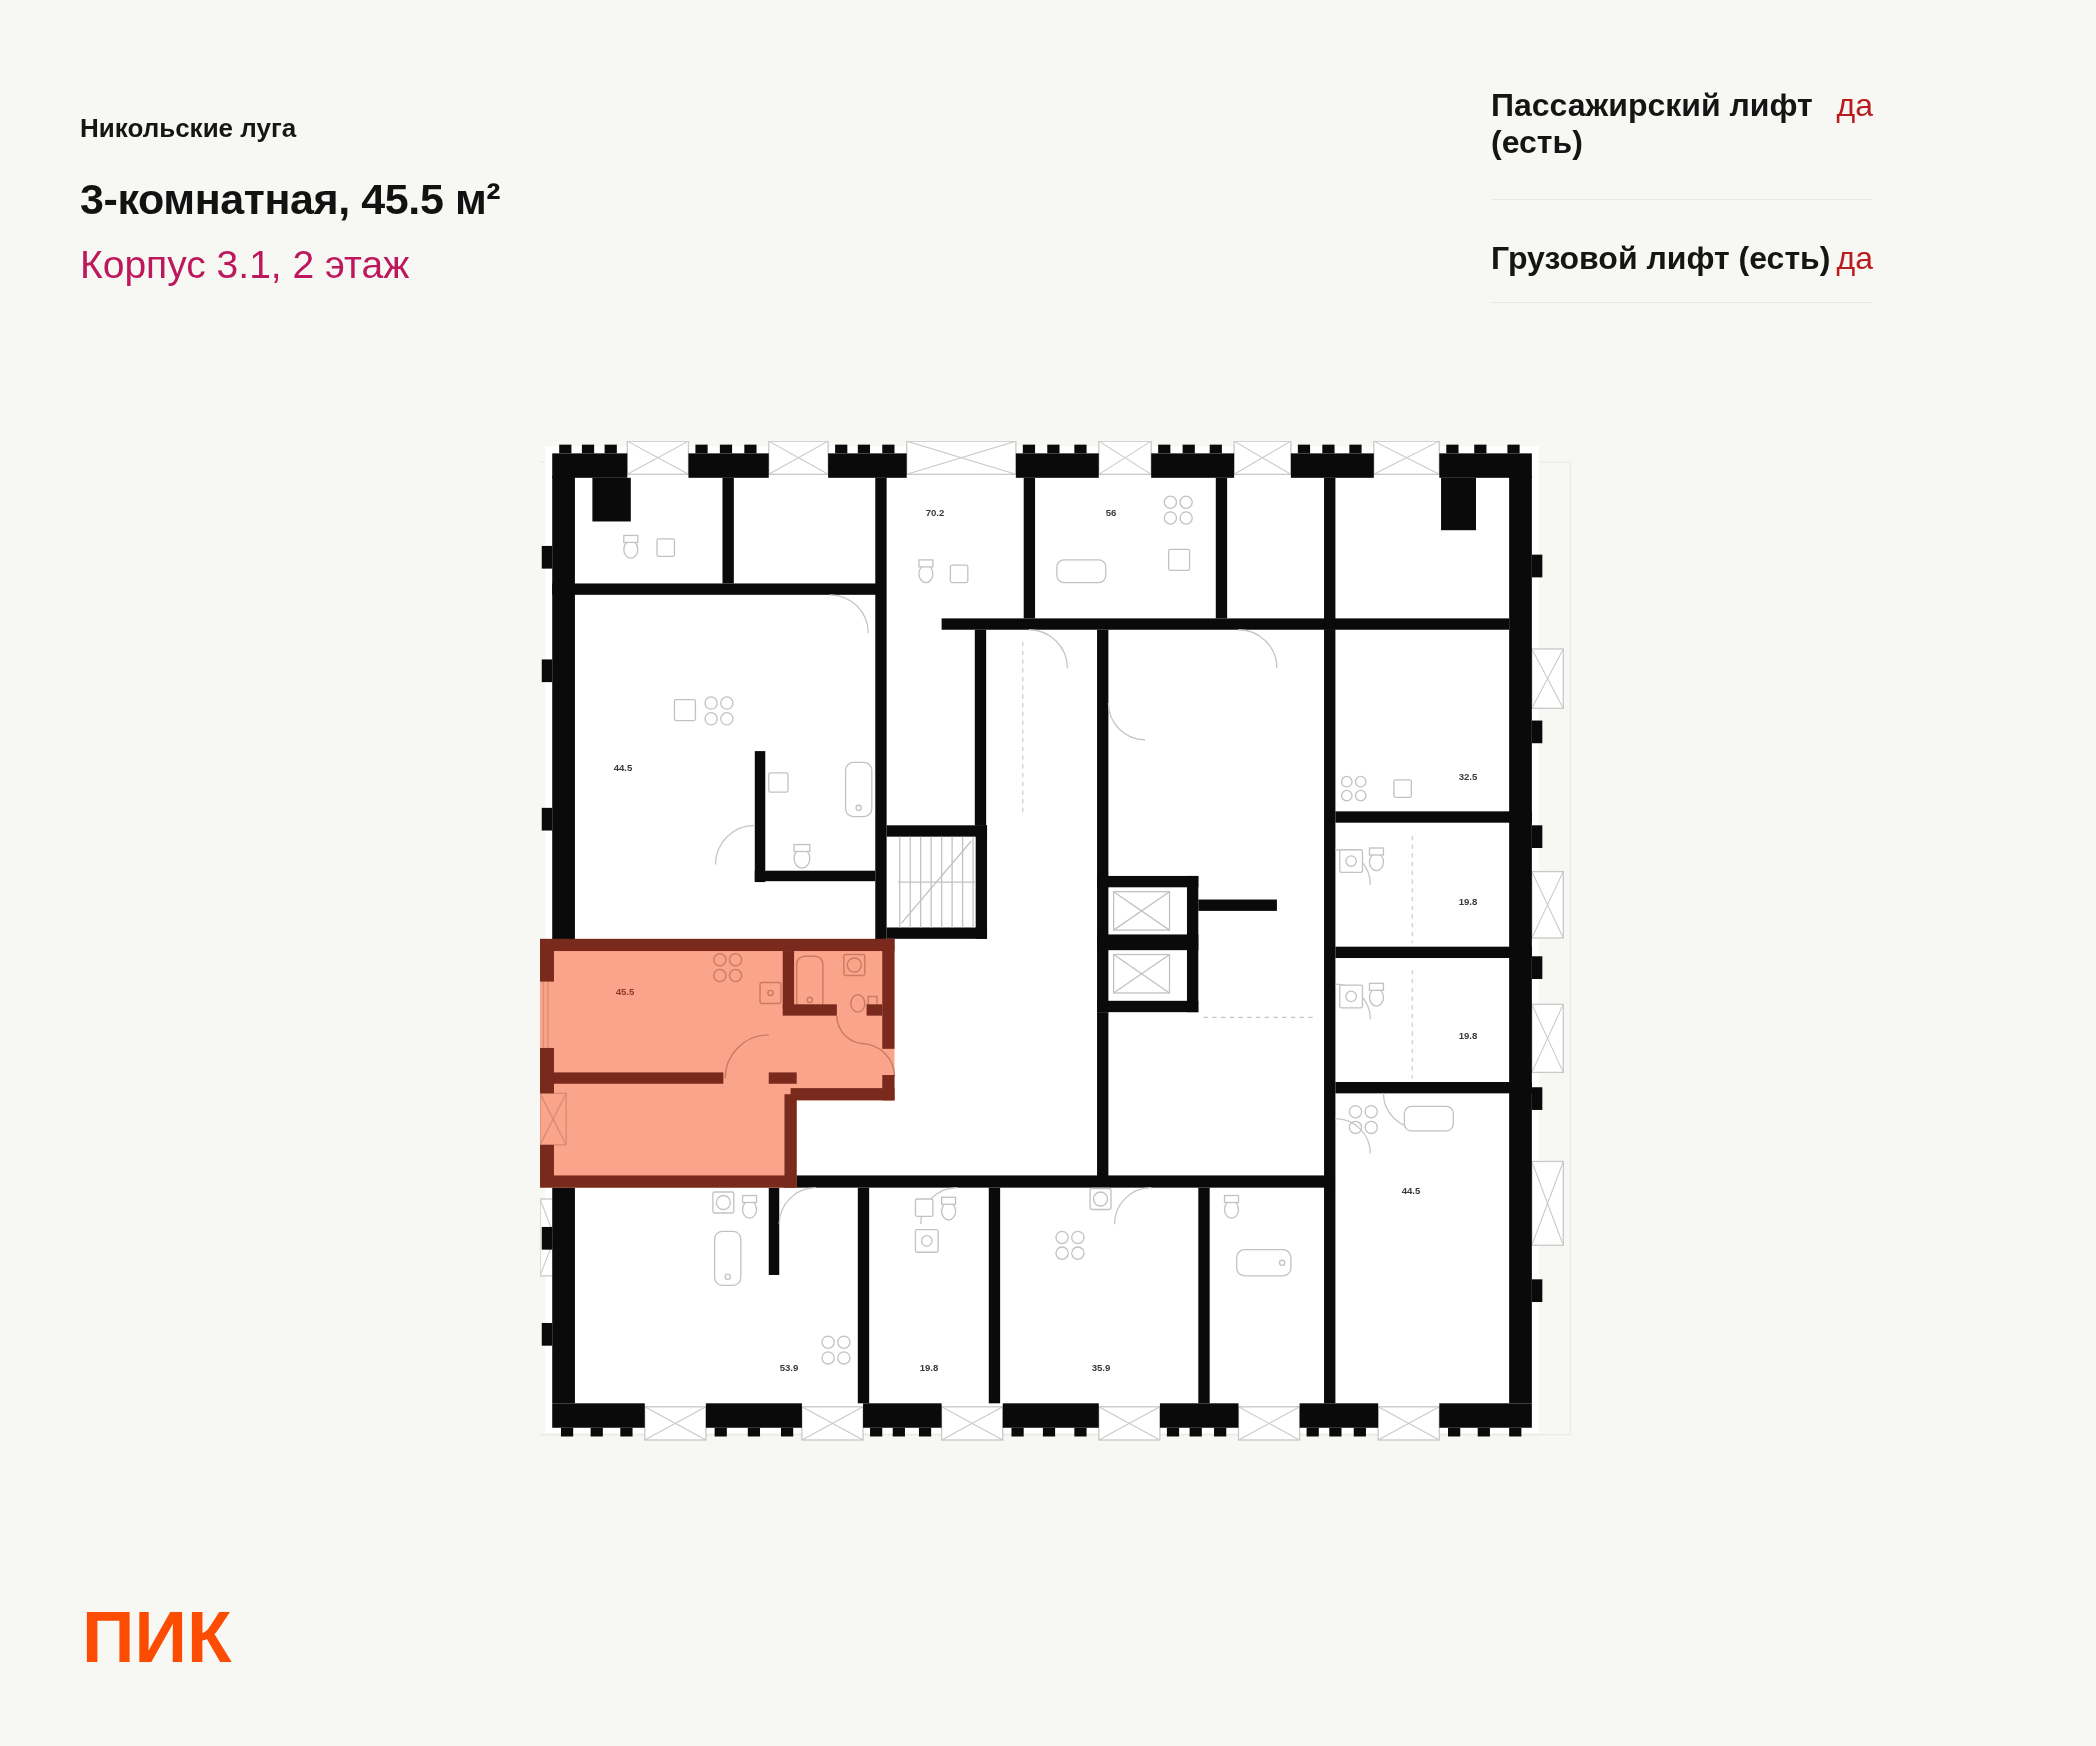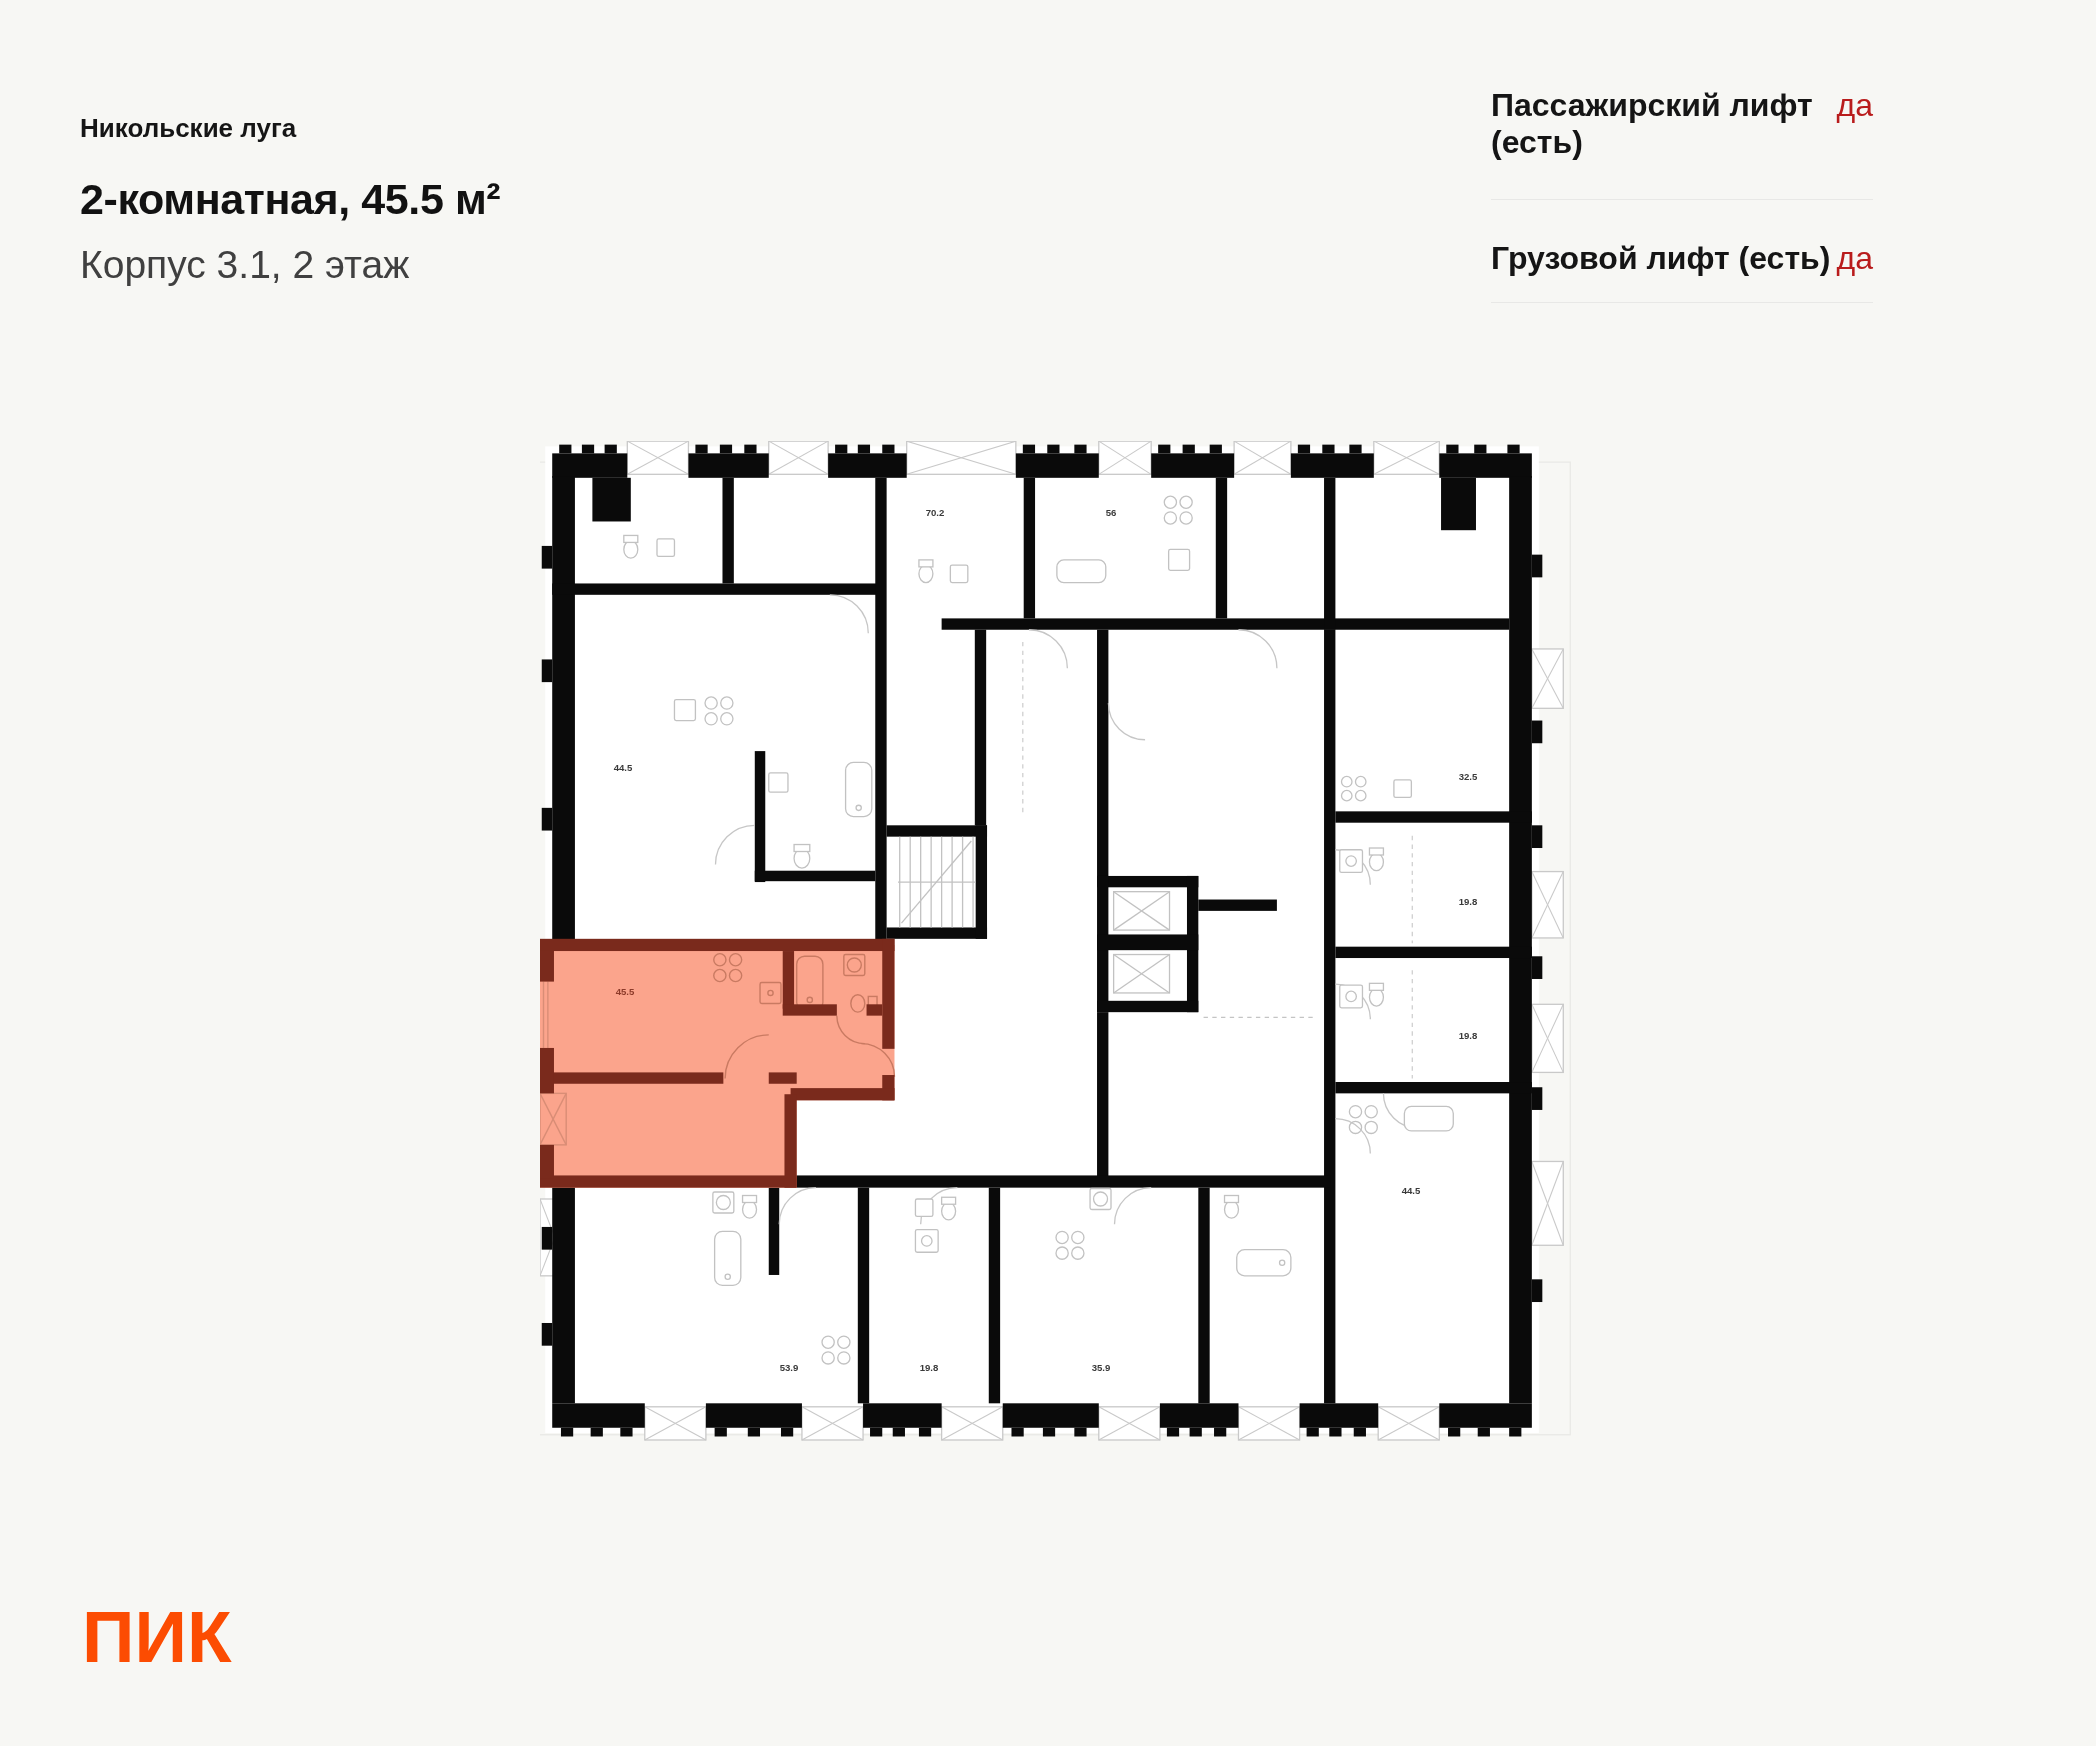--- a/index.html
+++ b/index.html
@@ -5,21 +5,21 @@
   html,body { margin:0; padding:0; }
   body {
     width:2096px; height:1747px; position:relative; overflow:hidden;
     background:#F7F7F4;
     font-family:"Liberation Sans", sans-serif;
   }
   
   .header { position:absolute; left:80px; top:87px;margin-top:26px; }
   .project { font-size:26px; font-weight:600; color:#161616; margin:0 0 31px 0; }
   .title   { font-size:43px; font-weight:700; color:#121212; margin:0 0 19px 0; letter-spacing:-0.4px; }
-  .subtitle{ font-size:39px; font-weight:400; color:#404040; margin:0; }
+  .subtitle{ font-size:39px; font-weight:400; color:#be185d; margin:0; }
 
   
   .lifts { position:absolute; left:1491px; top:87px; width:382px; }
   .lift-row { display:flex; justify-content:space-between; align-items:flex-start;
               font-size:32px; border-bottom:1.7px solid #E8E8E6; padding:0 0 38px 0; }
   .lift-row + .lift-row { padding-top:40px; padding-bottom:24.5px; }
   .lift-label { font-weight:600; color:#151515; }
   .lift-value { font-weight:400; color:#b91c1c; }
 
   
@@ -43,21 +43,21 @@
   .fxl { stroke:#C2C2C2; stroke-width:1.5; fill:none; }
   .hfx { stroke:#C97A62; stroke-width:1.6; fill:none; }
   .hfw { stroke:#D98D76; stroke-width:1.6; fill:none; }
   .dash{ stroke:#C4C4C4; stroke-width:1.2; fill:none; stroke-dasharray:5 5; }
 </style>
 </head>
 <body>
 
 <div class="header">
   <p class="project">Никольские луга</p>
-  <p class="title">2-комнатная, 45.5 м²</p>
+  <p class="title">3-комнатная, 45.5 м²</p>
   <p class="subtitle">Корпус 3.1, 2 этаж</p>
 </div>
 
 <div class="lifts">
 
     <div class="lift-row">
       <span class="lift-label">Пассажирский лифт (есть)</span>
       <span class="lift-value">да</span>
     </div>
 

